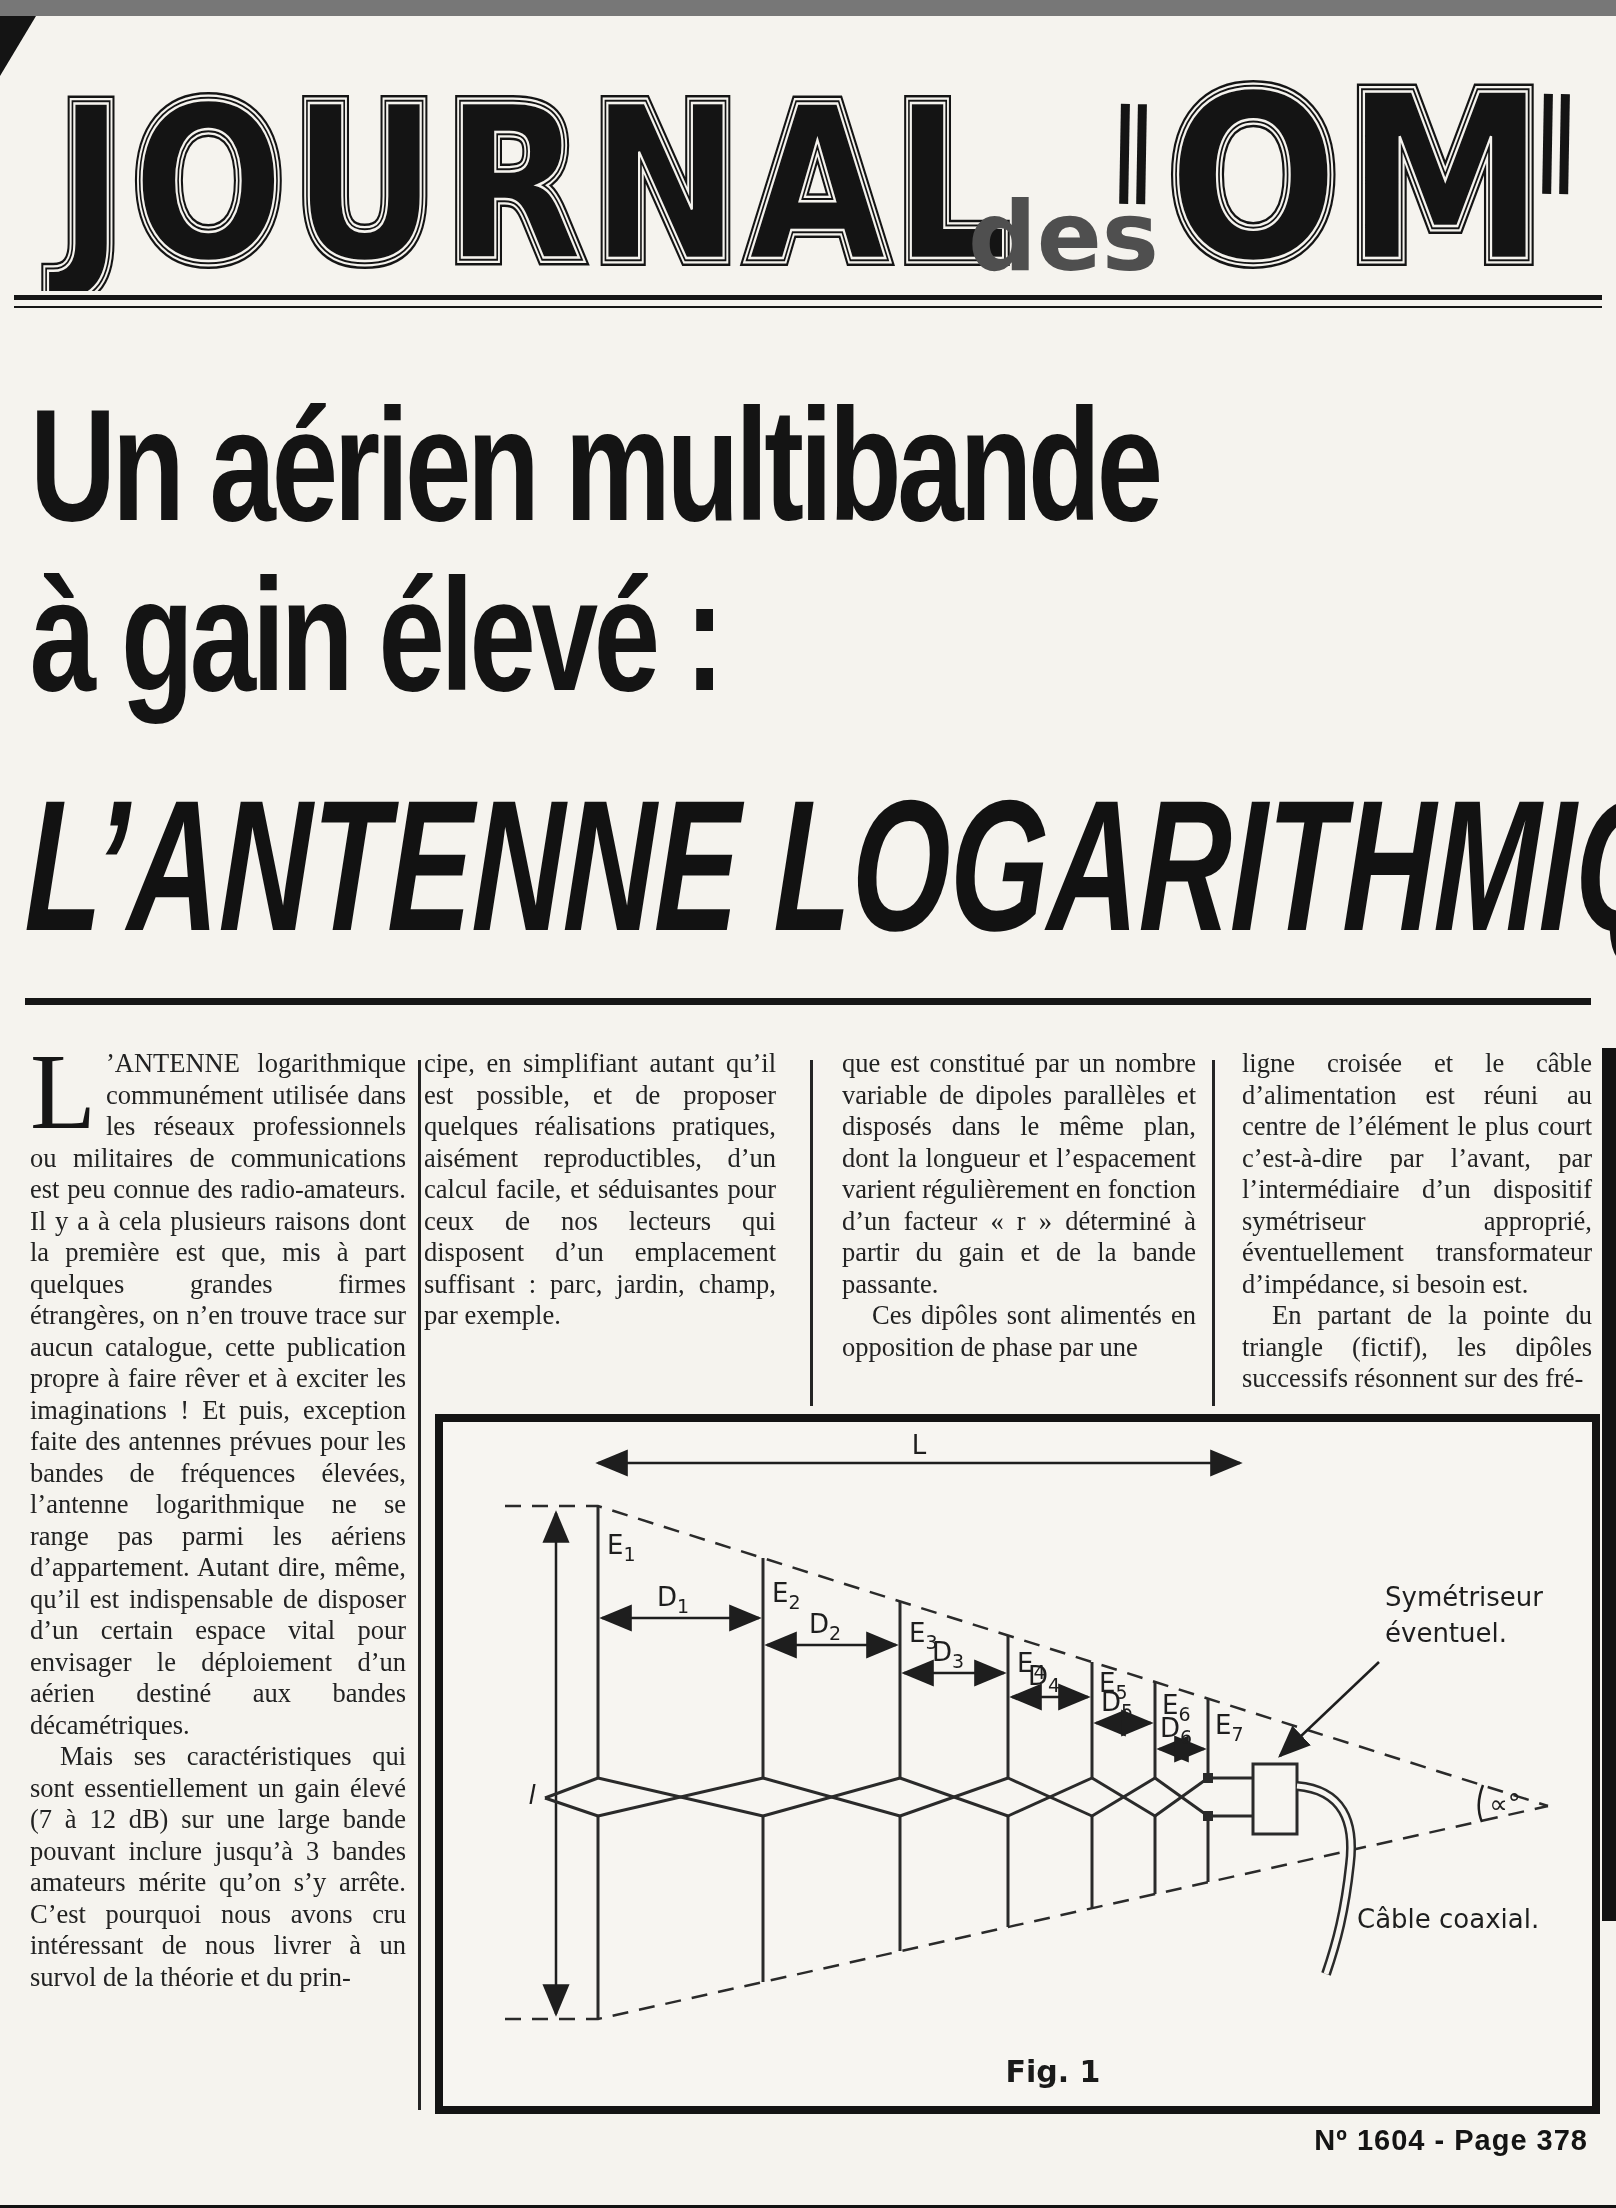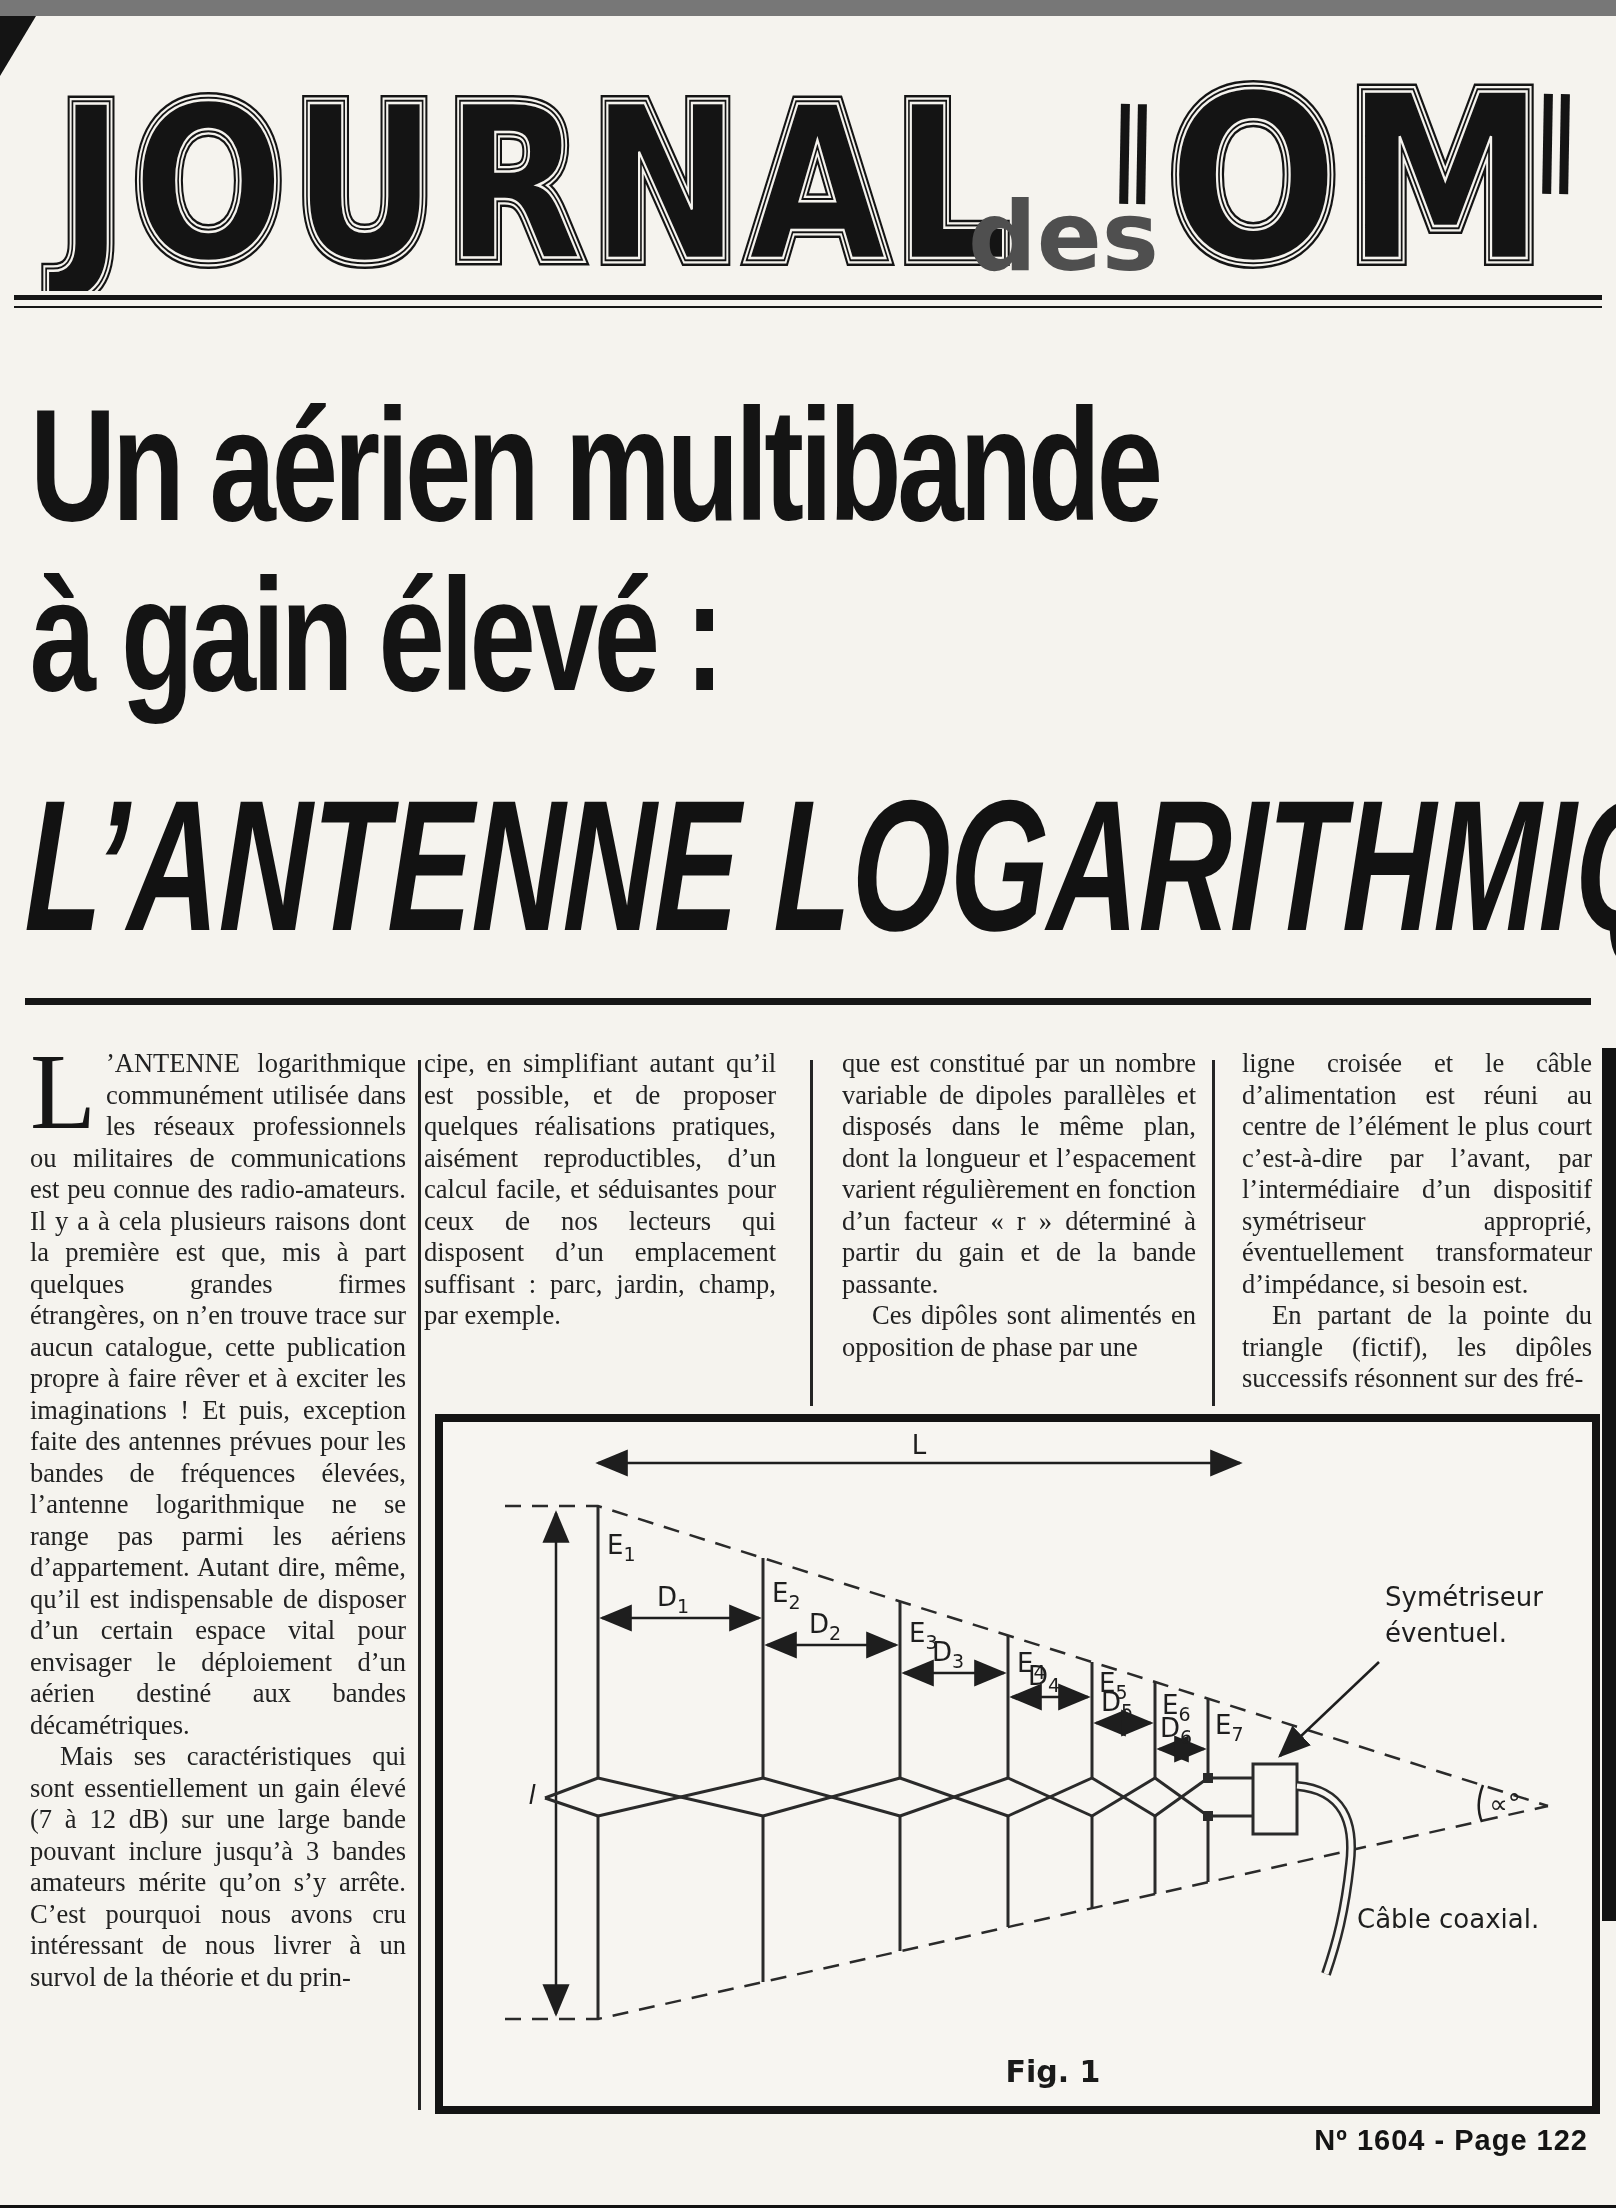--- a/index.html
+++ b/index.html
@@ -226,17 +226,17 @@
     <text class="figlbl" x="922" y="514">Câble coaxial.</text>
 
     <g>
       <path d="M1048,371 Q1040,392 1047,408" fill="none" stroke="#1e1e1e" stroke-width="2.5"></path>
       <text class="figlbl" x="1070" y="399" text-anchor="middle" font-style="italic">∝°</text>
     </g>
 
     <text class="figcap" x="618" y="668" text-anchor="middle">Fig. 1</text>
   </svg>
 
-  <div class="abs" id="footer">Nº 1604 - Page 122</div>
+  <div class="abs" id="footer">Nº 1604 - Page 378</div>
 
   <div class="abs scanbar" style="left:0;top:2189px;width:1616px;height:19px;"></div>
 
 </div>
 
 </body></html>

